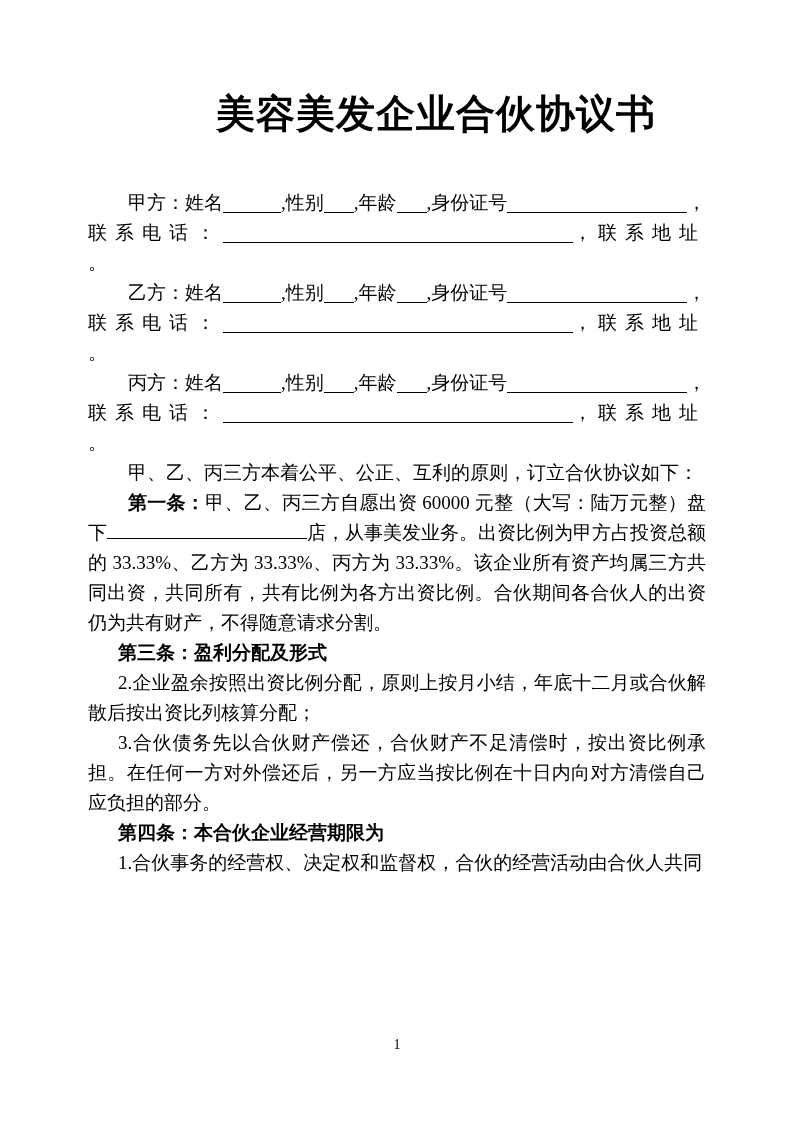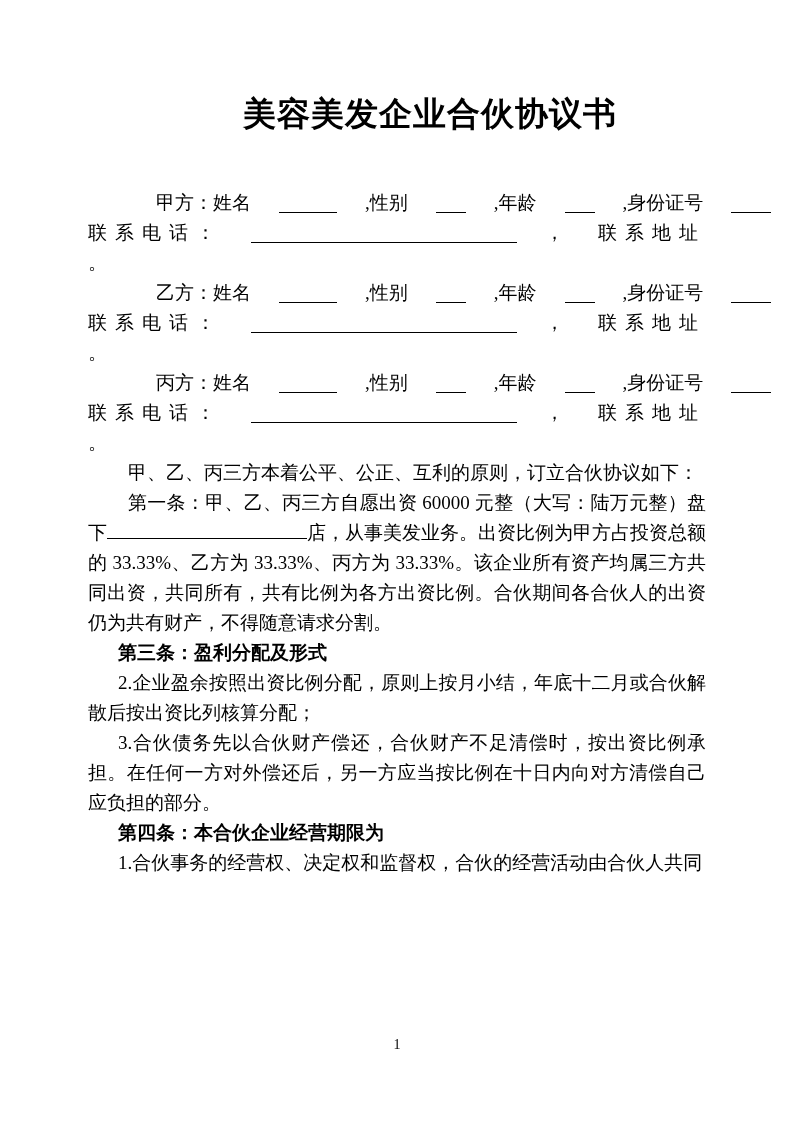--- a/index.html
+++ b/index.html
@@ -15,48 +15,47 @@
   .content{
     padding:0 88px;
   }
   .doc-title{
     margin-top:92px;
     margin-bottom:52px;
     text-align:center;
     text-indent:2em;
     font-family:"Liberation Sans","DejaVu Sans",sans-serif;
     font-weight:bold;
-    font-size:33px;
+    font-size:39px;
     line-height:44px;
     letter-spacing:1px;
   }
   .body-text{font-size:19px;line-height:30px;}
   .para{
     margin:0;
     text-align:justify;
     text-indent:40px;
   }
   .para.item{text-indent:30px;}
   .clause-label{
     font-family:"Liberation Sans","DejaVu Sans",sans-serif;
-    font-weight:normal;
+    font-weight:bold;
   }
   .clause-heading{
     margin:0;
     text-indent:30px;
     font-family:"Liberation Sans","DejaVu Sans",sans-serif;
     font-weight:bold;
     text-align:justify;
   }
   
   .party-row{
     display:flex;
     align-items:baseline;
     width:100%;
-    gap:28px;
   }
   .party-row .indent{width:40px;flex:0 0 40px;}
   .ptext{white-space:pre;}
   .blank{
     border-bottom:1px solid #000;
     height:0;
     align-self:flex-end;
     margin-bottom:5px;
   }
   .blank-name{flex:0 0 58px;}

